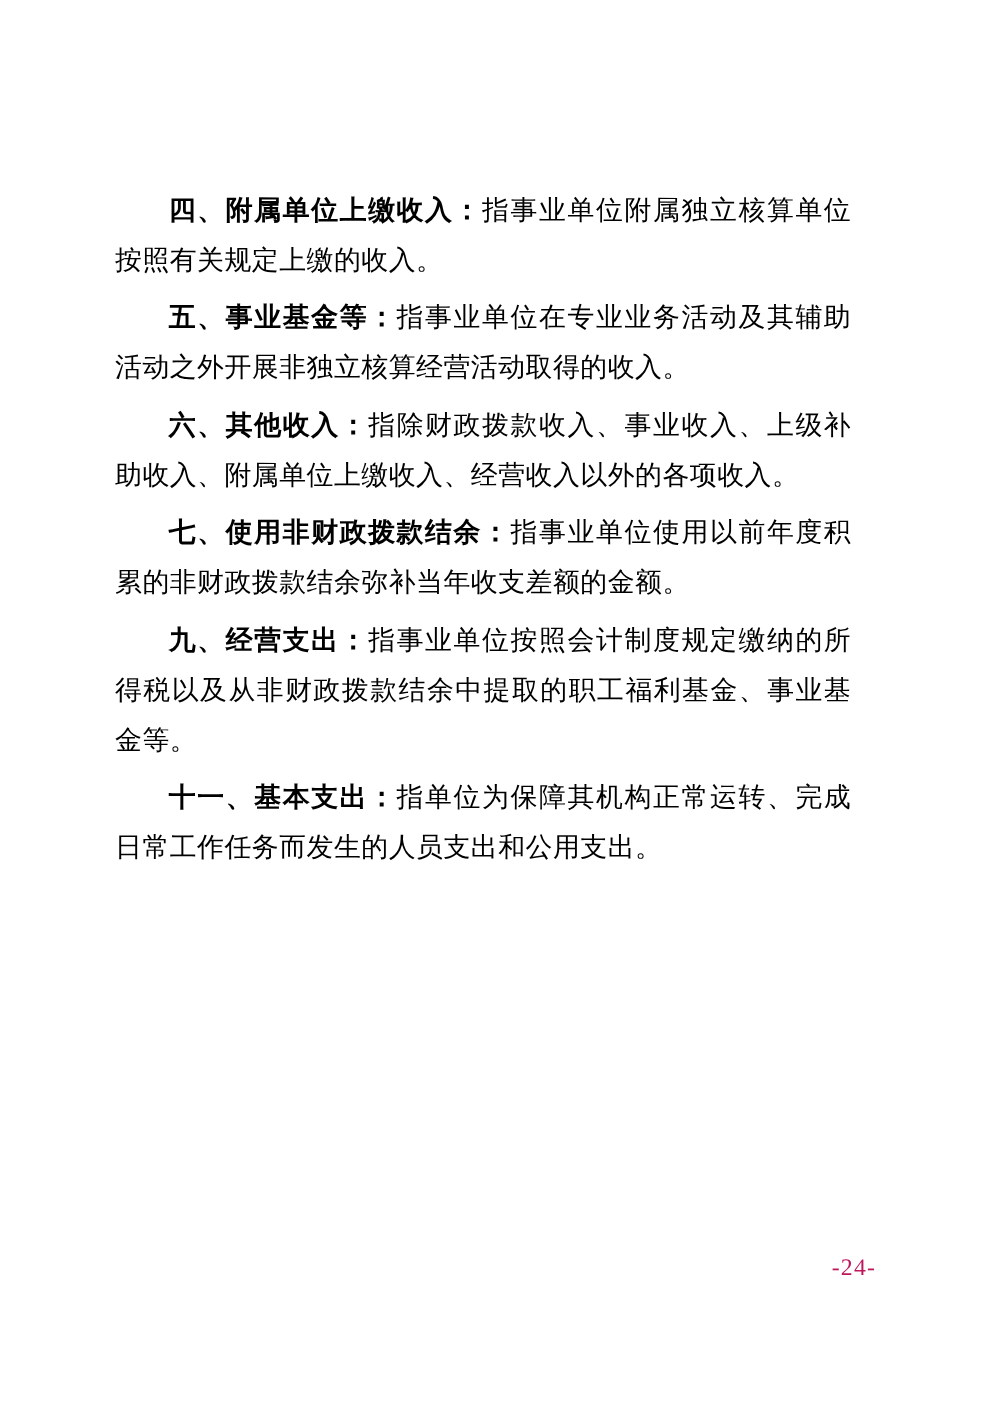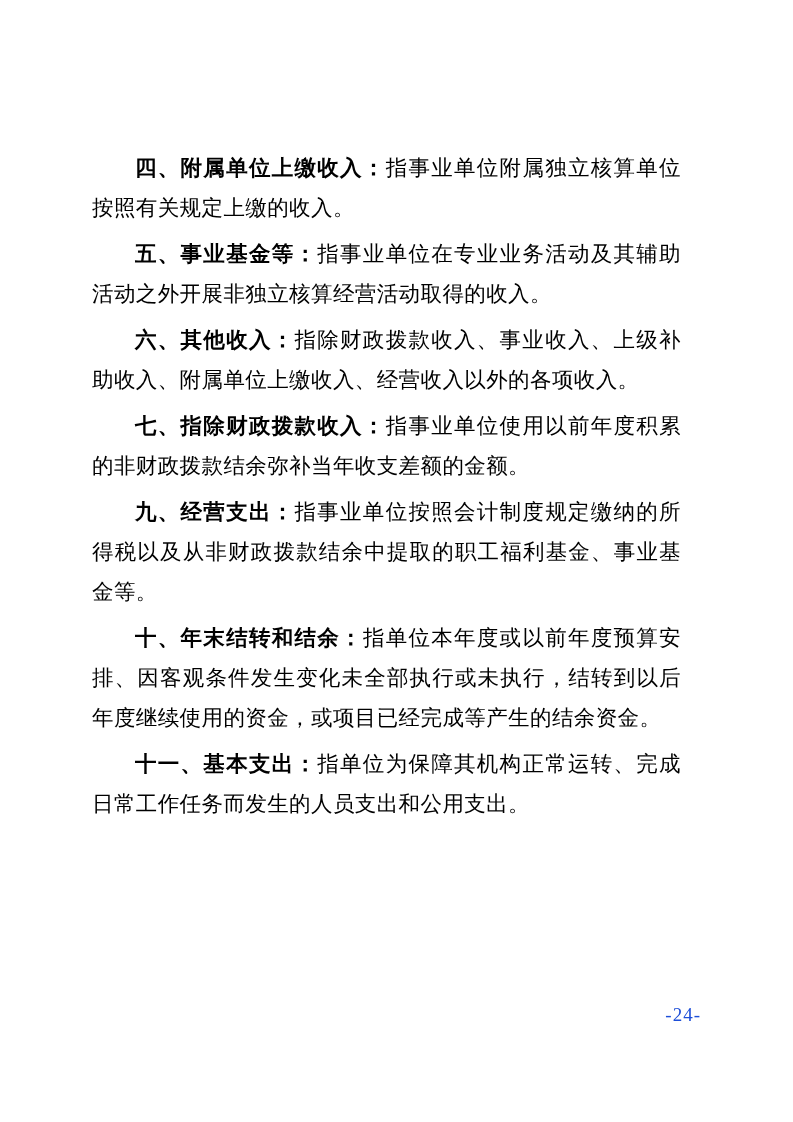--- a/index.html
+++ b/index.html
@@ -38,21 +38,21 @@
   }
   .para .lead {
     font-weight: bold;
   }
   .footer {
     position: absolute;
     right: 92px;
     bottom: 96px;
     font-size: 19px;
     letter-spacing: 1px;
-    color: #1d4ed8;
+    color: #be185d;
     font-family: "Liberation Serif", "DejaVu Serif", serif;
     text-align: right;
   }
 </style>
 </head>
 <body>
 
 <div class="page">
   <div class="doc-body">
 
@@ -62,31 +62,28 @@
 
     <p class="para">
       <span class="lead">五、事业基金等：</span><span>指事业单位在专业业务活动及其辅助活动之外开展非独立核算经营活动取得的收入。</span>
     </p>
 
     <p class="para">
       <span class="lead">六、其他收入：</span><span>指除财政拨款收入、事业收入、上级补助收入、附属单位上缴收入、经营收入以外的各项收入。</span>
     </p>
 
     <p class="para">
-      <span class="lead">七、指除财政拨款收入：</span><span>指事业单位使用以前年度积累的非财政拨款结余弥补当年收支差额的金额。</span>
+      <span class="lead">七、使用非财政拨款结余：</span><span>指事业单位使用以前年度积累的非财政拨款结余弥补当年收支差额的金额。</span>
     </p>
 
 
     <p class="para">
       <span class="lead">九、经营支出：</span><span>指事业单位按照会计制度规定缴纳的所得税以及从非财政拨款结余中提取的职工福利基金、事业基金等。</span>
     </p>
 
-    <p class="para">
-      <span class="lead">十、年末结转和结余：</span><span>指单位本年度或以前年度预算安排、因客观条件发生变化未全部执行或未执行，结转到以后年度继续使用的资金，或项目已经完成等产生的结余资金。</span>
-    </p>
 
     <p class="para">
       <span class="lead">十一、基本支出：</span><span>指单位为保障其机构正常运转、完成日常工作任务而发生的人员支出和公用支出。</span>
     </p>
 
 
 
   </div>
 
   <div class="footer">-24-</div>

